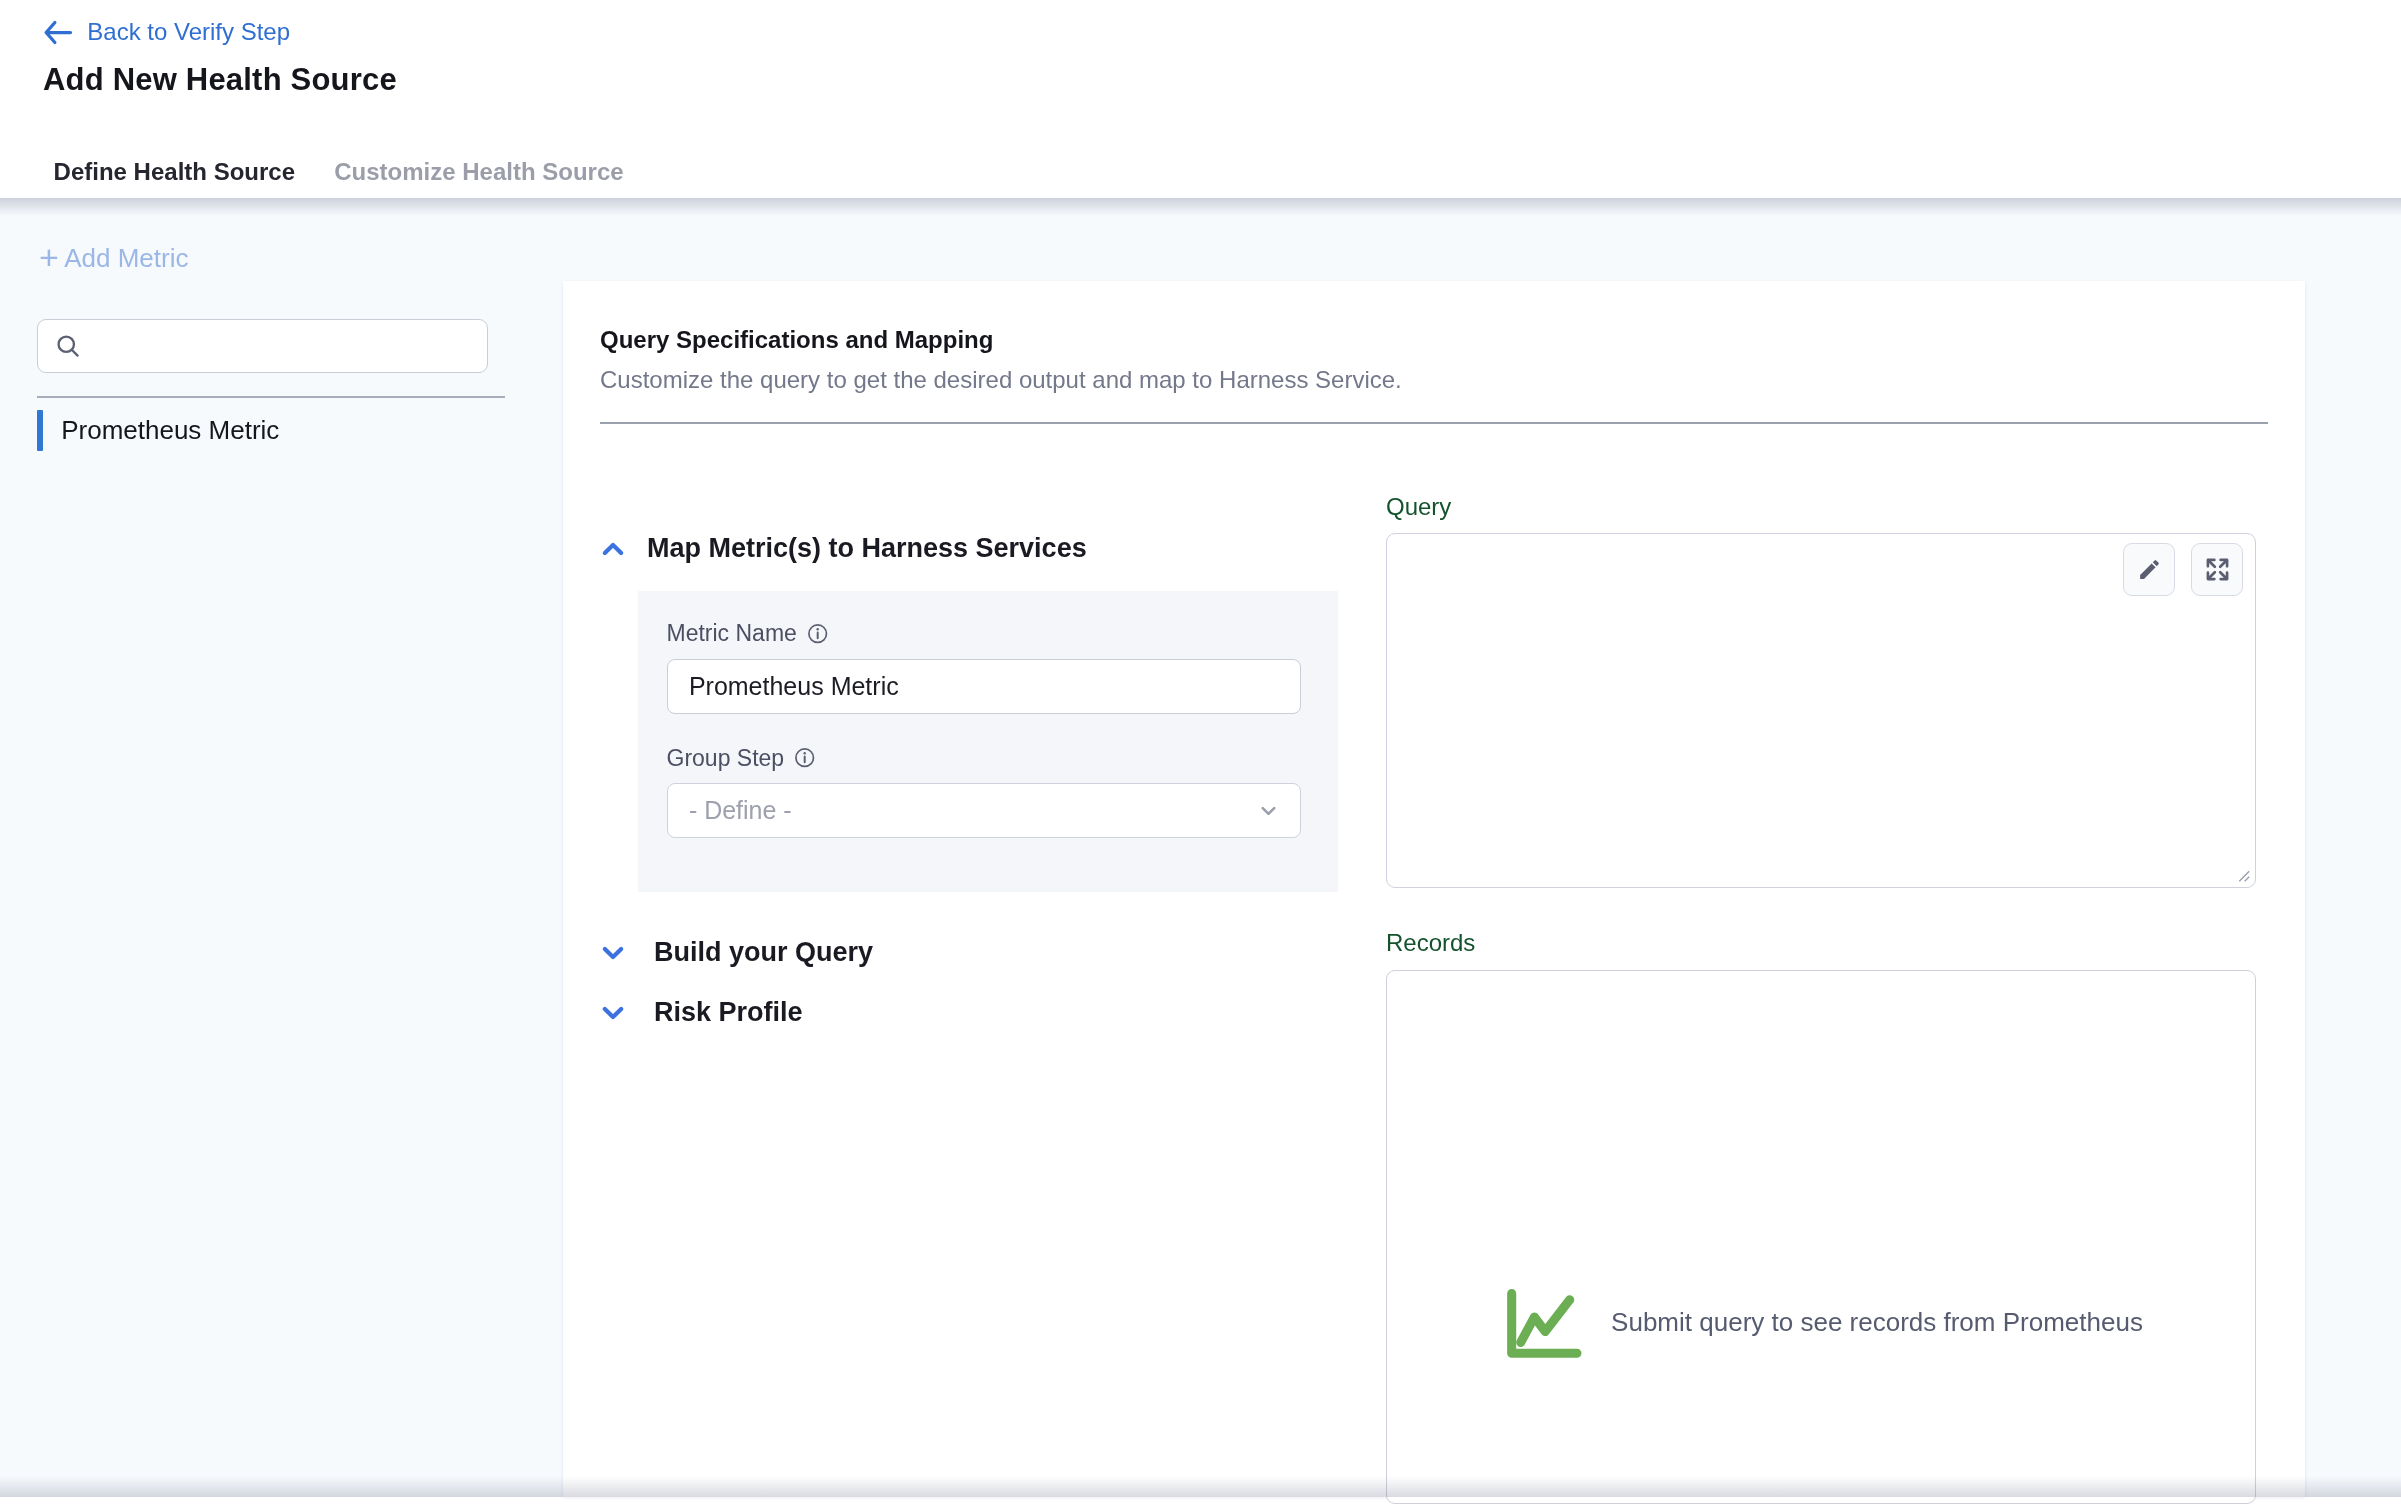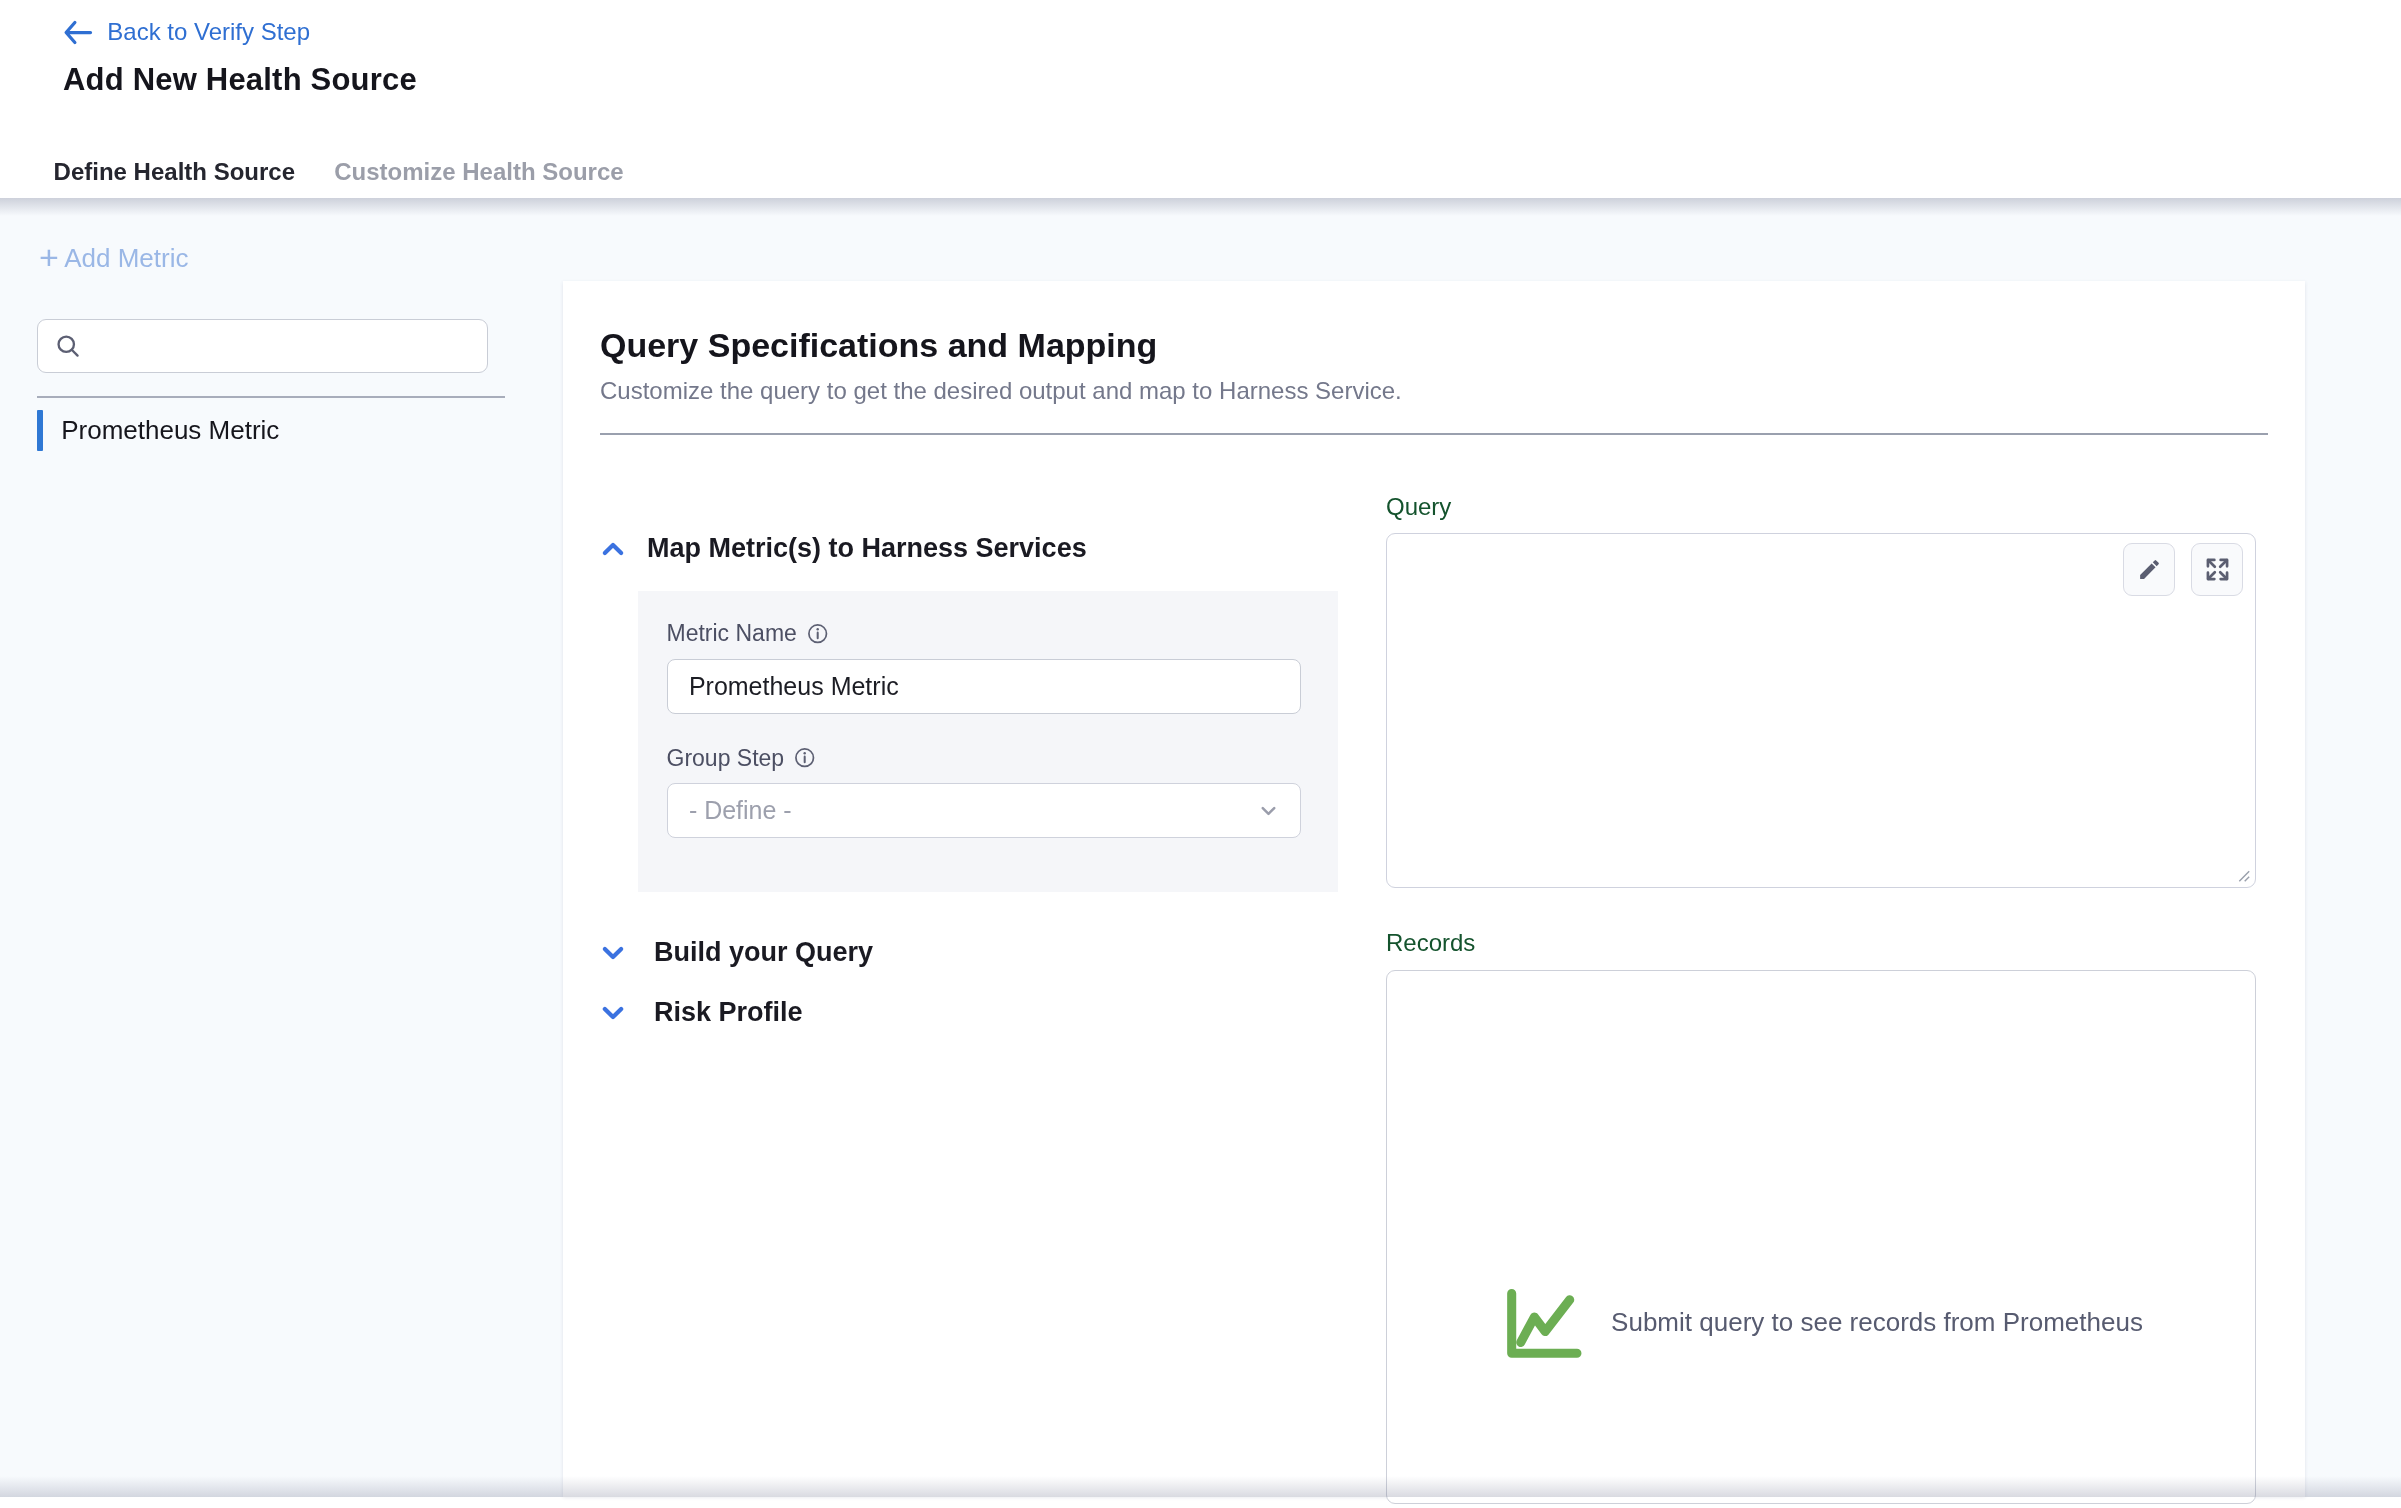--- a/index.html
+++ b/index.html
@@ -9,21 +9,21 @@
     background: #ffffff;
     position: relative;
     overflow: hidden;
     color: #16161d;
   }
 
   
   .top-header {
     position: absolute; top: 0; left: 0; width: 100%; height: 152px;
     background: #fff; border-bottom: 0.9px solid #e6e7ee;
-    padding: 18px 0 0 63px;
+    padding: 18px 0 0 43px;
   }
   .back-link {
     display: inline-flex; align-items: center; gap: 14.3px;
     color: #2f6fd2; font-size: 24px; font-weight: 500;
     text-decoration: none; cursor: pointer;
   }
   .page-title { margin-top: 14.3px; font-size: 31px; font-weight: 700; color: #15151c; letter-spacing: 0.2px; }
 
   
   .tab-bar {
@@ -83,21 +83,21 @@
   }
   .sel-bar { width: 6.2px; height: 41px; background: #2f78d4; border-radius: 0.9px; margin-right: 18px; }
 
   
   .card {
     position: absolute; left: 563px; top: 83px; width: 1742px; bottom: 0;
     background: #fff; box-shadow: 0 0.9px 3.6px rgba(50,60,90,0.12);
     z-index: 1;
   }
   .card-header { padding: 45px 37px 0 37px; }
-  .card-header h2 { font-size: 34px; font-weight: 700; color: #15151c; }
+  .card-header h2 { font-size: 24px; font-weight: 700; color: #15151c; }
   .card-header p { margin-top: 11.6px; font-size: 24px; color: #74788b; }
   .card-divider { margin-top: 28.5px; height: 1.8px; background: #9aa0ae; }
 
   
   .section-header {
     position: absolute; left: 36px; display: flex; align-items: center; gap: 27px;
     cursor: pointer;
   }
   .section-header h3 { font-size: 27px; font-weight: 700; color: #1a1a22; }
   .sec-1 { top: 252px; gap: 20px; }

